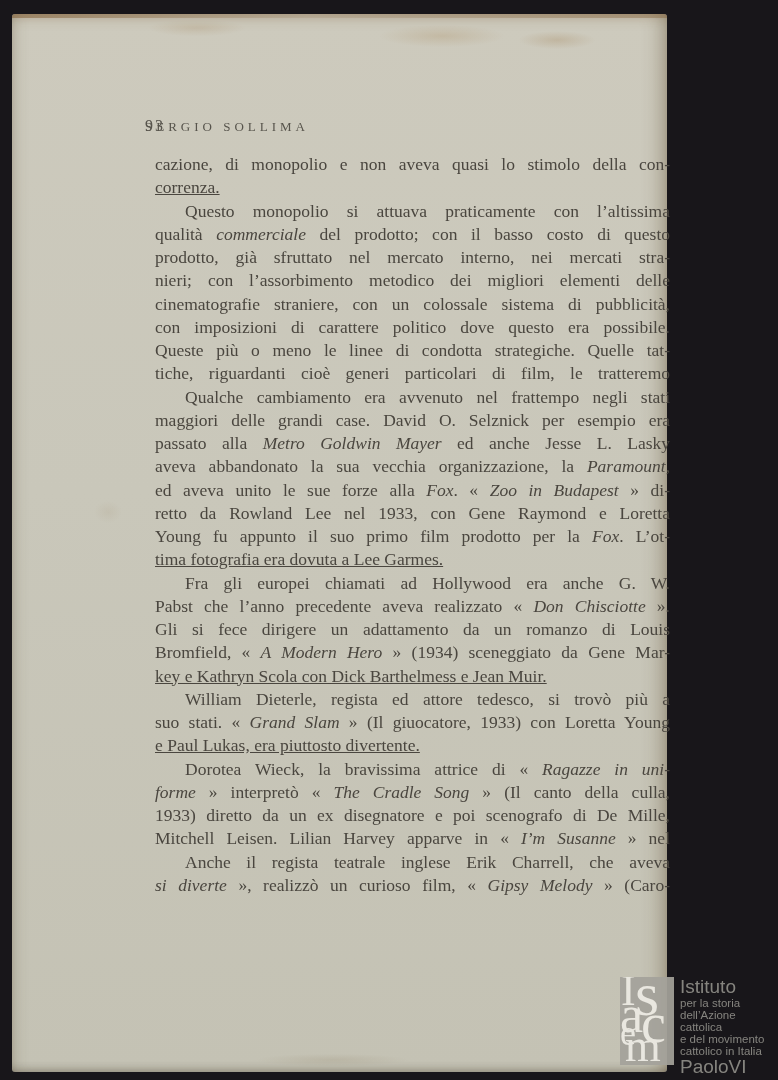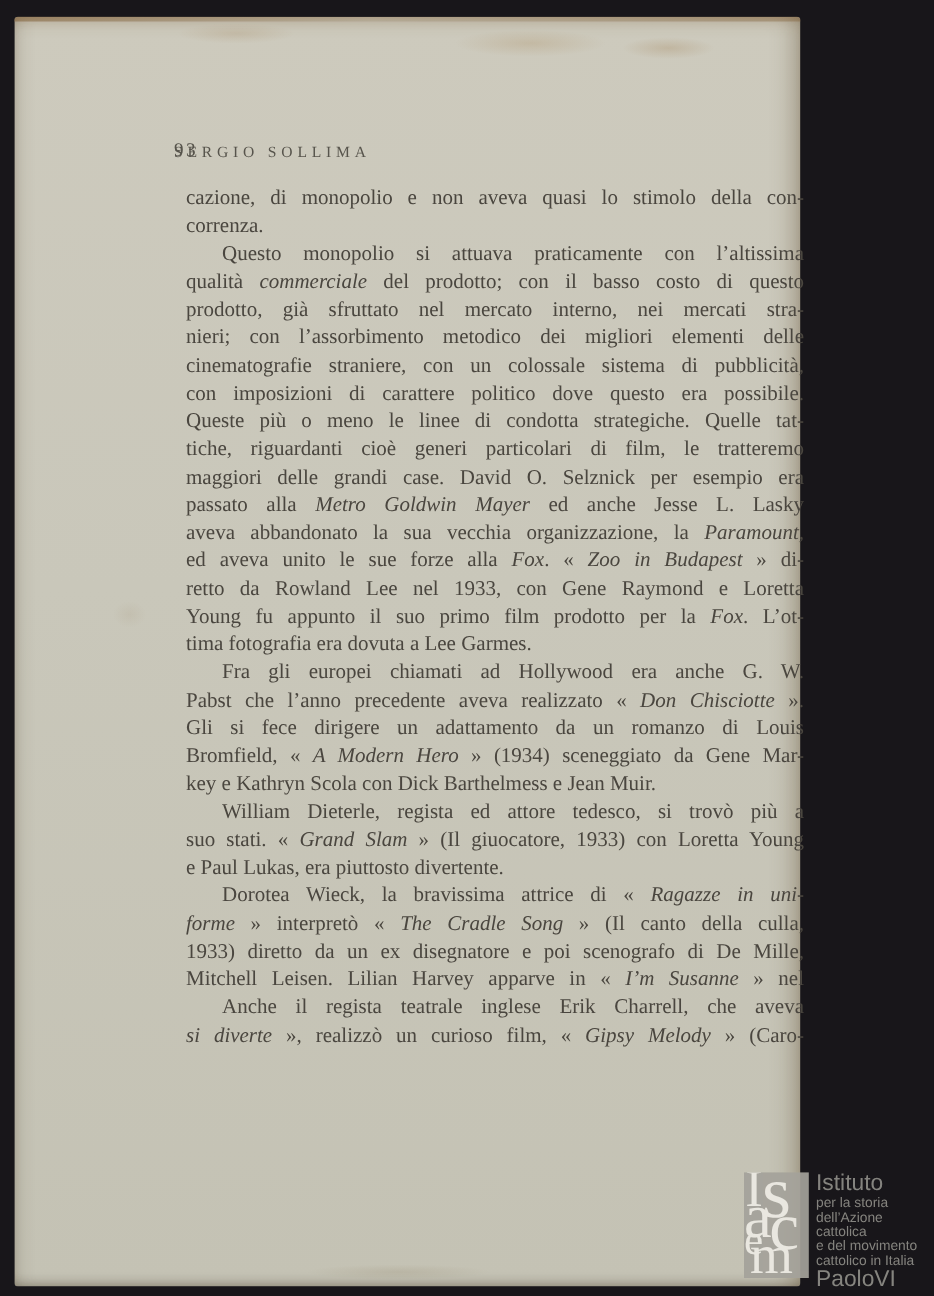--- a/index.html
+++ b/index.html
@@ -43,21 +43,21 @@
     position:absolute;left:0;right:0;top:2px;text-align:left;
     font-size:13px;letter-spacing:4px;color:var(--header-ink,#57544c);
   }
   
   .text-block{
     position:absolute;left:133px;top:139px;width:525px;
     font-size:17.5px;line-height:23.25px;color:var(--ink,#4a463f);
   }
   .para{margin:0;}
   .line{text-align:justify;text-align-last:justify;margin-left:10px;}
-  .line.last{text-align-last:left;}
+  .line.last{text-align-last:left;text-decoration:underline;}
   .line.indent{text-indent:30px;}
   .it{font-style:italic;}
   
   .stamp{position:absolute;left:608px;top:963px;width:150px;height:92px;opacity:.92;}
   .stamp-box{
     position:absolute;left:0;top:0;width:54px;height:88px;
     background:var(--stamp-box,#a4a29b);overflow:hidden;
   }
   .stamp-box span{
     position:absolute;line-height:1;color:#edebe4;
@@ -97,20 +97,21 @@
           <div class="line indent"><span>Questo monopolio si attuava praticamente con l’altissima</span></div>
           <div class="line"><span>qualità </span><span class="it">commerciale</span><span> del prodotto; con il basso costo di questo</span></div>
           <div class="line"><span>prodotto, già sfruttato nel mercato interno, nei mercati stra-</span></div>
           <div class="line"><span>nieri; con l’assorbimento metodico dei migliori elementi delle</span></div>
           <div class="line"><span>cinematografie straniere, con un colossale sistema di pubblicità,</span></div>
           <div class="line"><span>con imposizioni di carattere politico dove questo era possibile.</span></div>
           <div class="line"><span>Queste più o meno le linee di condotta strategiche. Quelle tat-</span></div>
           <div class="line"><span>tiche, riguardanti cioè generi particolari di film, le tratteremo</span></div>
         </div>
         <div class="para">
+          <div class="line indent"><span>Qualche cambiamento era avvenuto nel frattempo negli stati</span></div>
           <div class="line"><span>maggiori delle grandi case. David O. Selznick per esempio era</span></div>
           <div class="line"><span>passato alla </span><span class="it">Metro Goldwin Mayer</span><span> ed anche Jesse L. Lasky</span></div>
           <div class="line"><span>aveva abbandonato la sua vecchia organizzazione, la </span><span class="it">Paramount,</span></div>
           <div class="line"><span>ed aveva unito le sue forze alla </span><span class="it">Fox</span><span>. « </span><span class="it">Zoo in Budapest</span><span> » di-</span></div>
           <div class="line"><span>retto da Rowland Lee nel 1933, con Gene Raymond e Loretta</span></div>
           <div class="line"><span>Young fu appunto il suo primo film prodotto per la </span><span class="it">Fox</span><span>. L’ot-</span></div>
           <div class="line last"><span>tima fotografia era dovuta a Lee Garmes.</span></div>
         </div>
         <div class="para">
           <div class="line indent"><span>Fra gli europei chiamati ad Hollywood era anche G. W.</span></div>

